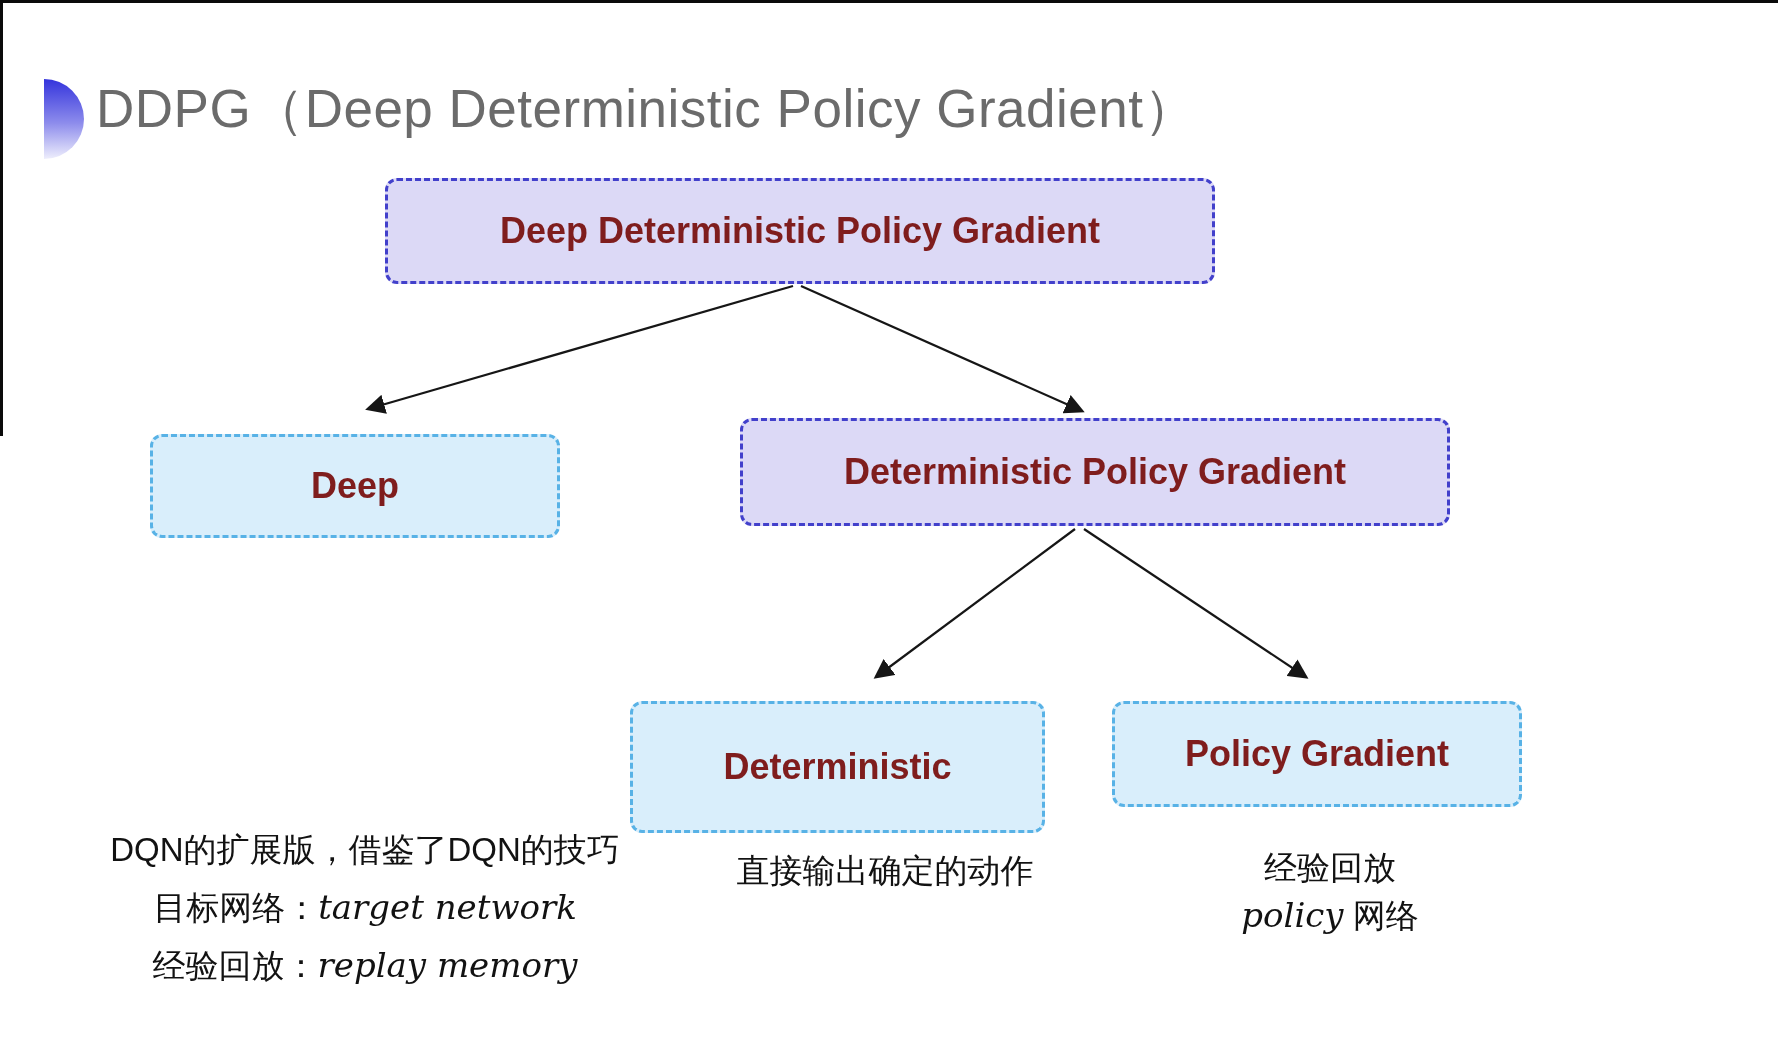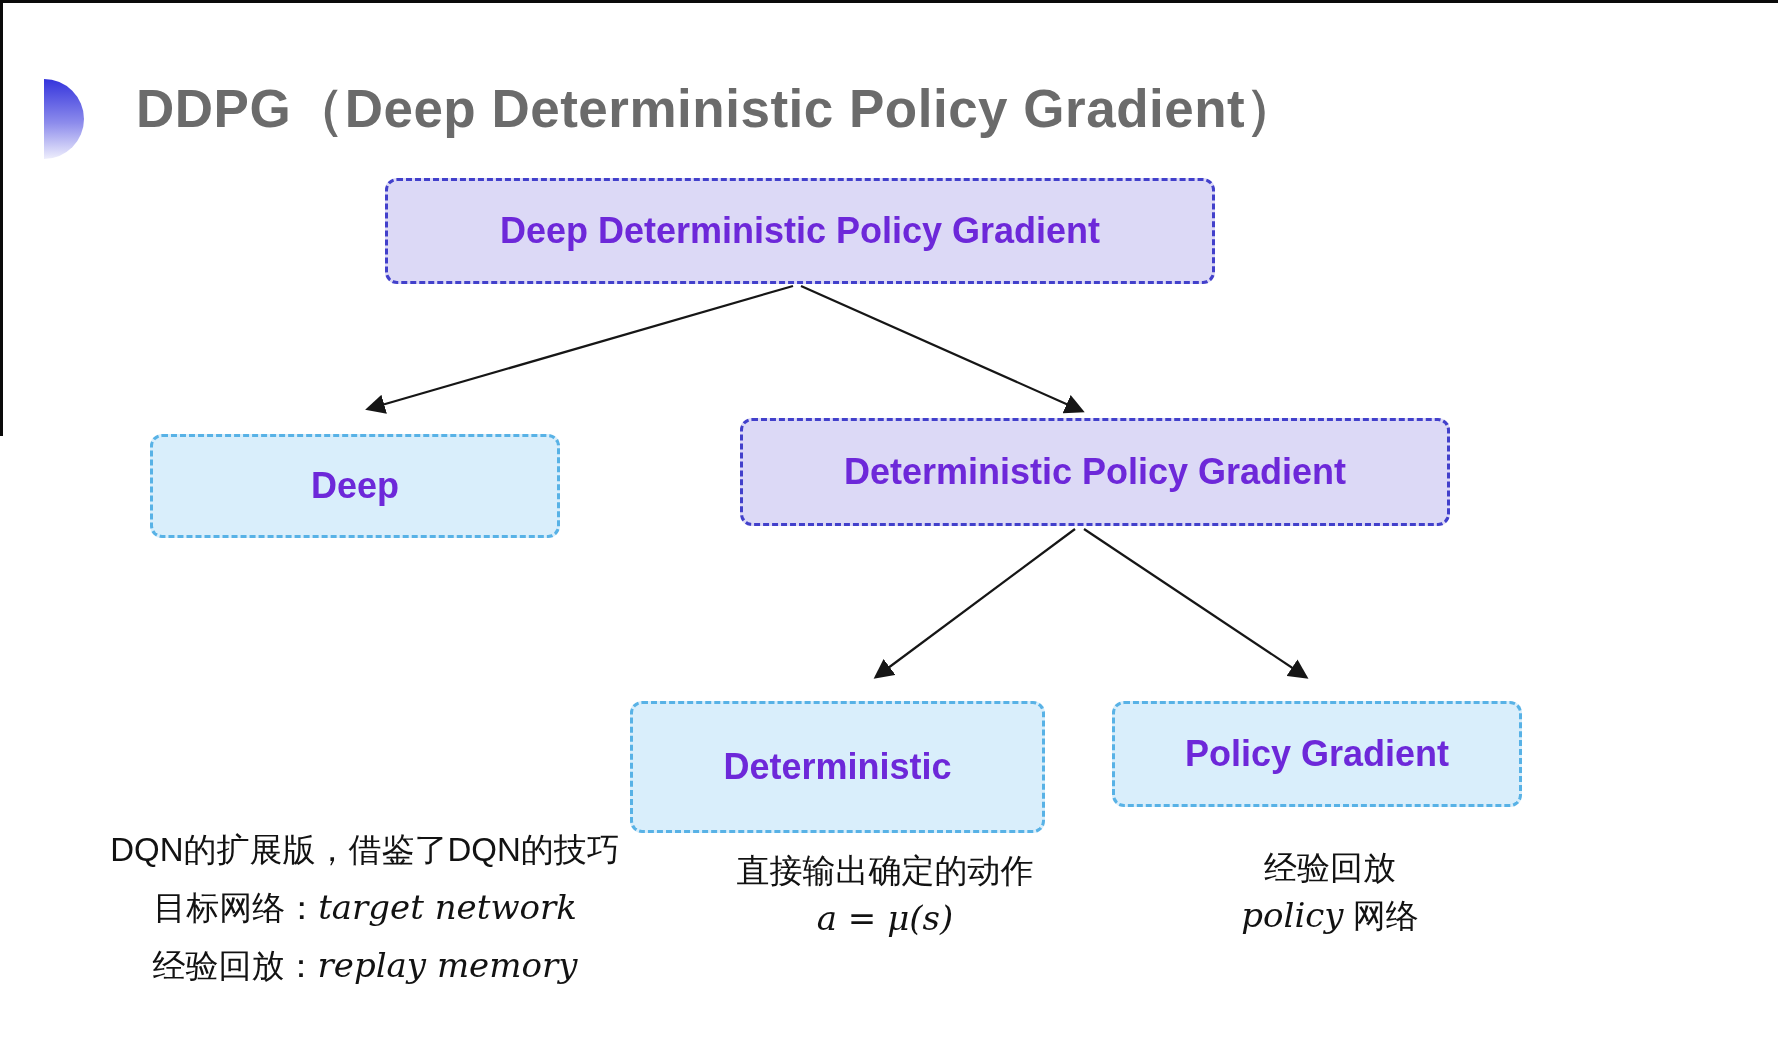--- a/index.html
+++ b/index.html
@@ -36,33 +36,32 @@
   }
   
   .title-icon {
     position: absolute; left: 44px; top: 79px;
     width: 40px; height: 80px;
     border-radius: 0 100% 100% 0 / 0 50% 50% 0;
     background: linear-gradient(180deg, var(--icon-gradient-top) 0%, #8d8cec 55%, var(--icon-gradient-bottom) 100%);
   }
   .page-title {
     position: absolute; left: 96px; top: 74px;
-    font-size: 53px; font-weight: 700;
+    font-size: 53px; font-weight: 400;
     color: var(--title-gray);
     letter-spacing: 0.5px;
     white-space: nowrap;
-    margin-left: 40px;
   }
   
   .node {
     position: absolute;
     display: flex; align-items: center; justify-content: center;
     border-radius: 12px;
     font-size: 36px; font-weight: 600;
-    color: #6d28d9;
+    color: #7f1d1d;
     text-align: center;
     white-space: nowrap;
   }
   .node.purple { background: var(--purple-fill); border: 3px dashed var(--purple-border); }
   .node.blue   { background: var(--blue-fill);   border: 3px dashed var(--blue-border); margin-top: 17px; }
   .node-root { left: 385px; top: 178px; width: 830px; height: 106px; }
   .node-deep { left: 150px; top: 417px; width: 410px; height: 104px; }
   .node-dpg  { left: 740px; top: 418px; width: 710px; height: 108px; }
   .node-det  { left: 630px; top: 684px; width: 415px; height: 132px; }
   .node-pg   { left: 1112px; top: 684px; width: 410px; height: 106px; justify-content: center; }
@@ -143,21 +142,20 @@
     <div class="row">
       <span>目标网络：</span><span class="em">target network</span>
     </div>
     <div class="row">
       <span>经验回放：</span><span class="em">replay memory</span>
     </div>
   </div>
 
   <div class="note note-det">
     <div class="row">直接输出确定的动作</div>
-    <div class="row em">a = μ(s)</div>
   </div>
 
   <div class="note note-pg">
     <div class="row">经验回放</div>
     <div class="row">
       <span class="em">policy</span><span> 网络</span>
     </div>
   </div>
 
 </div>

